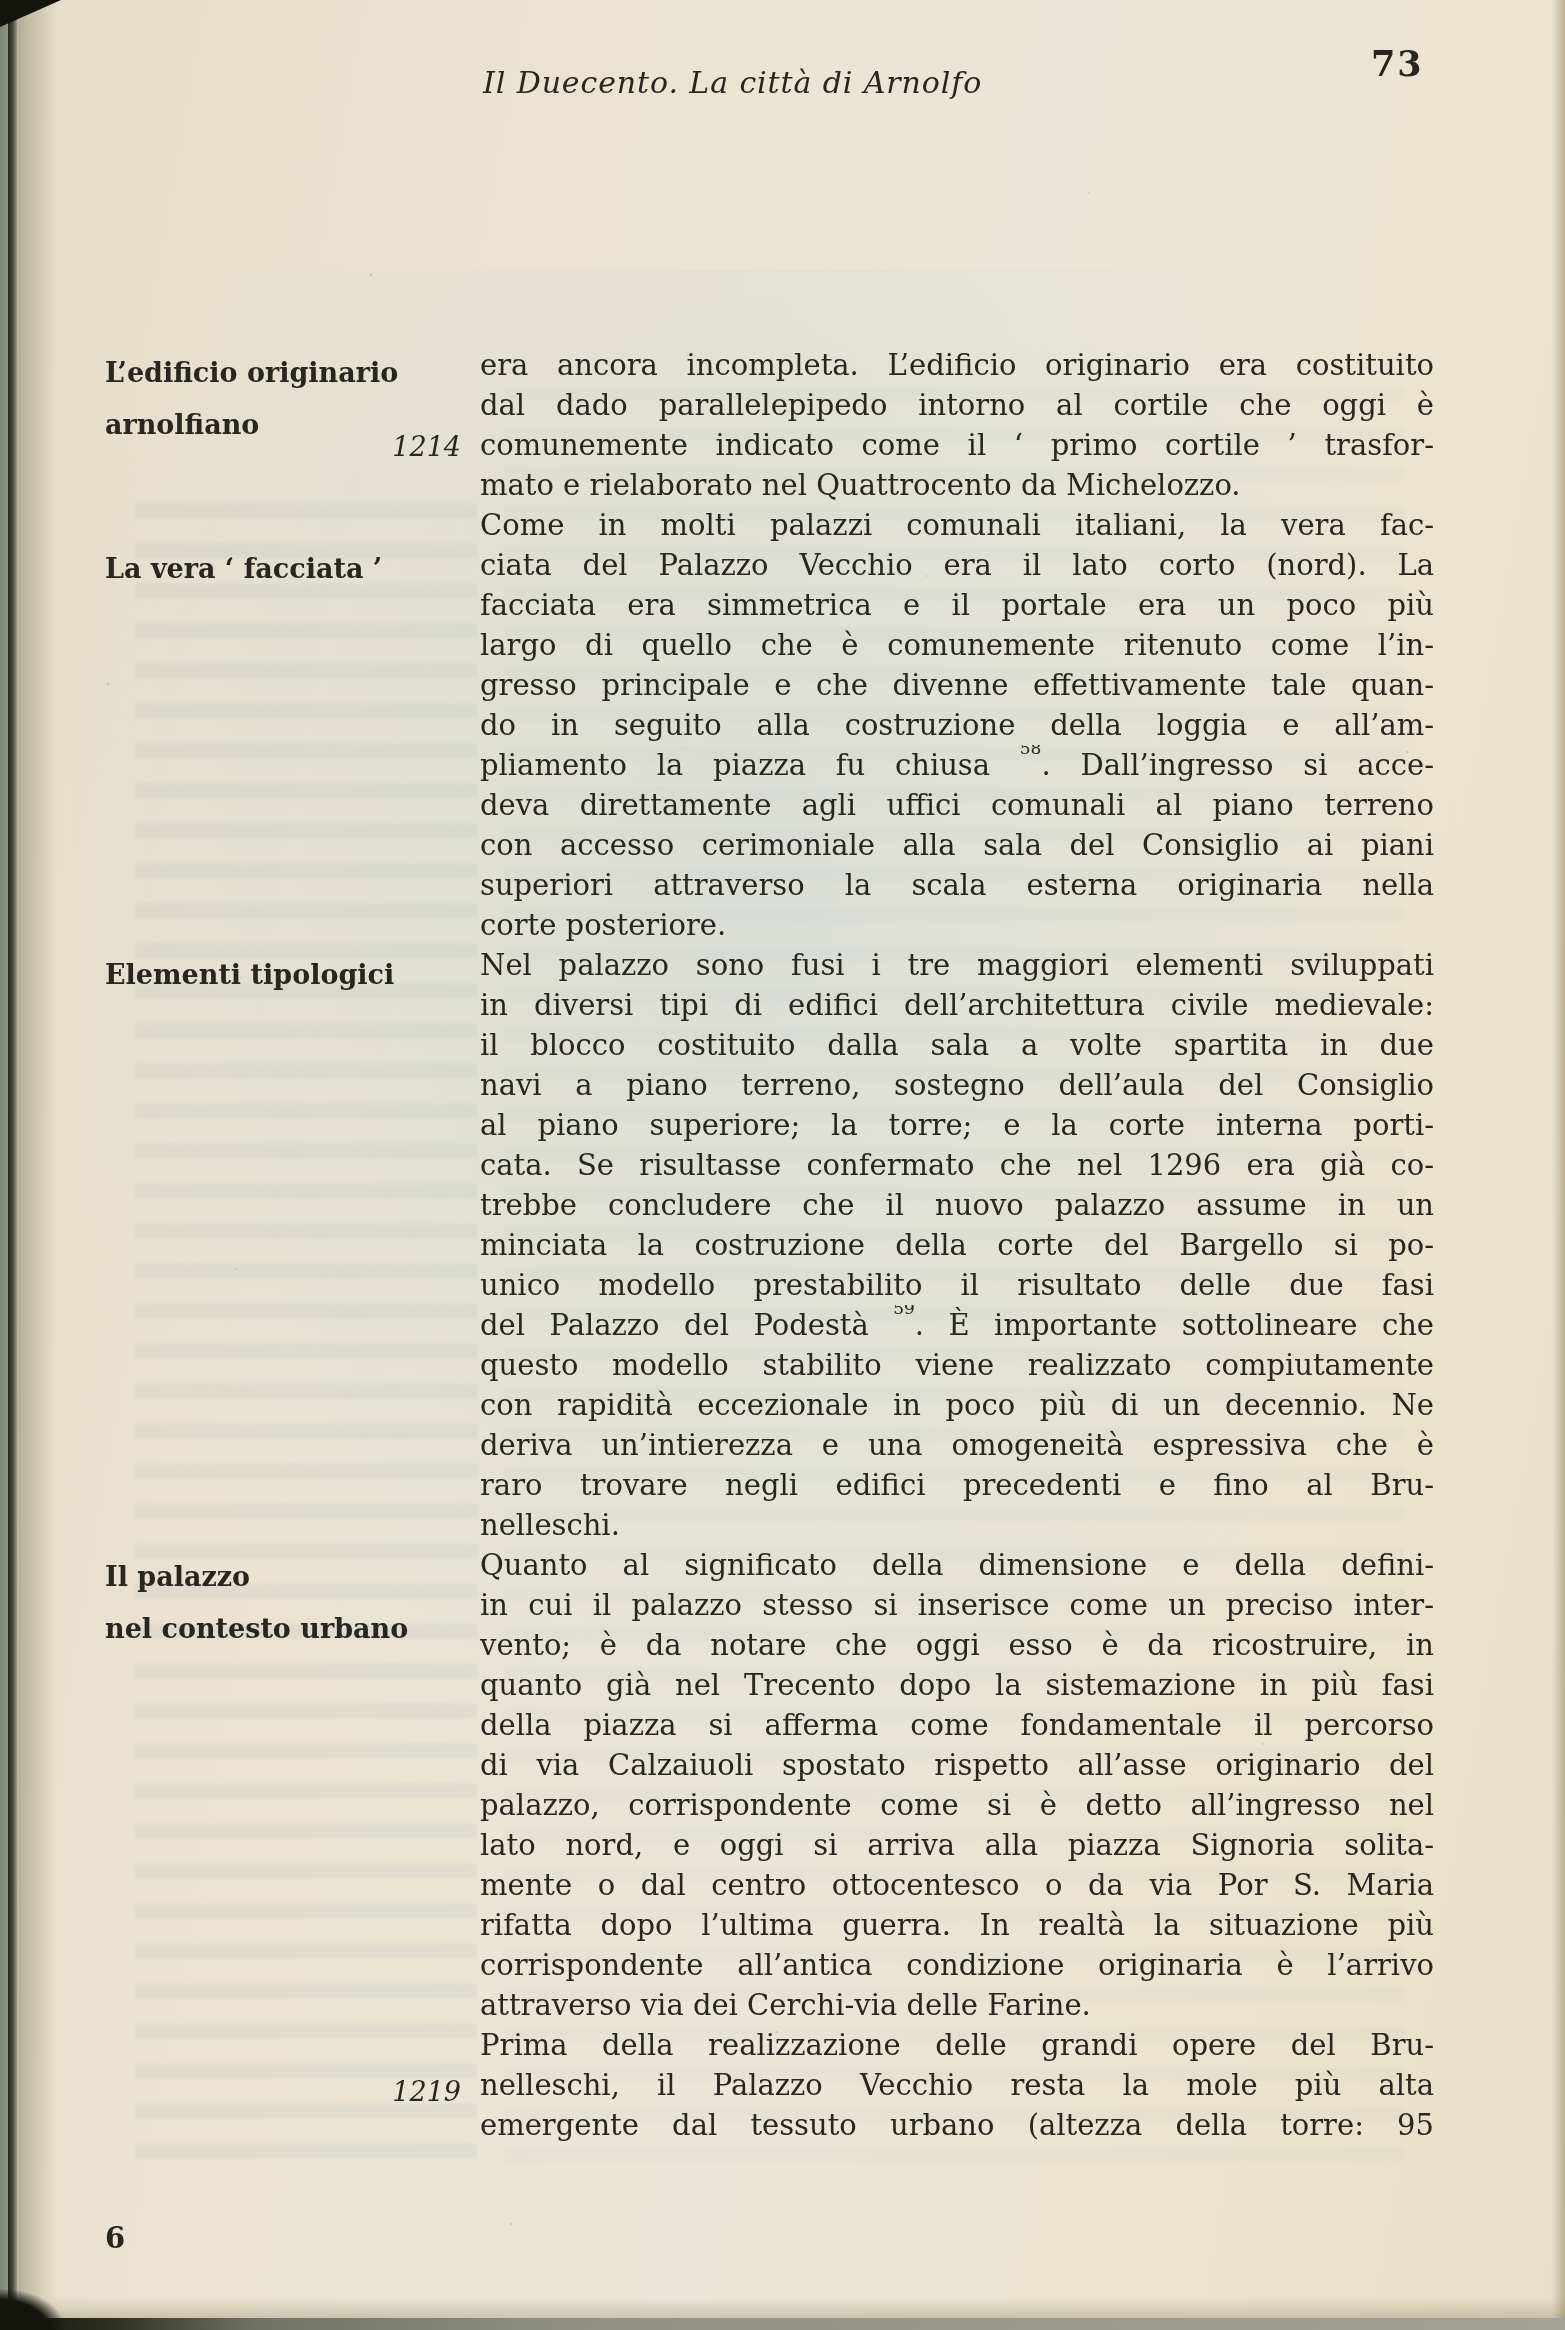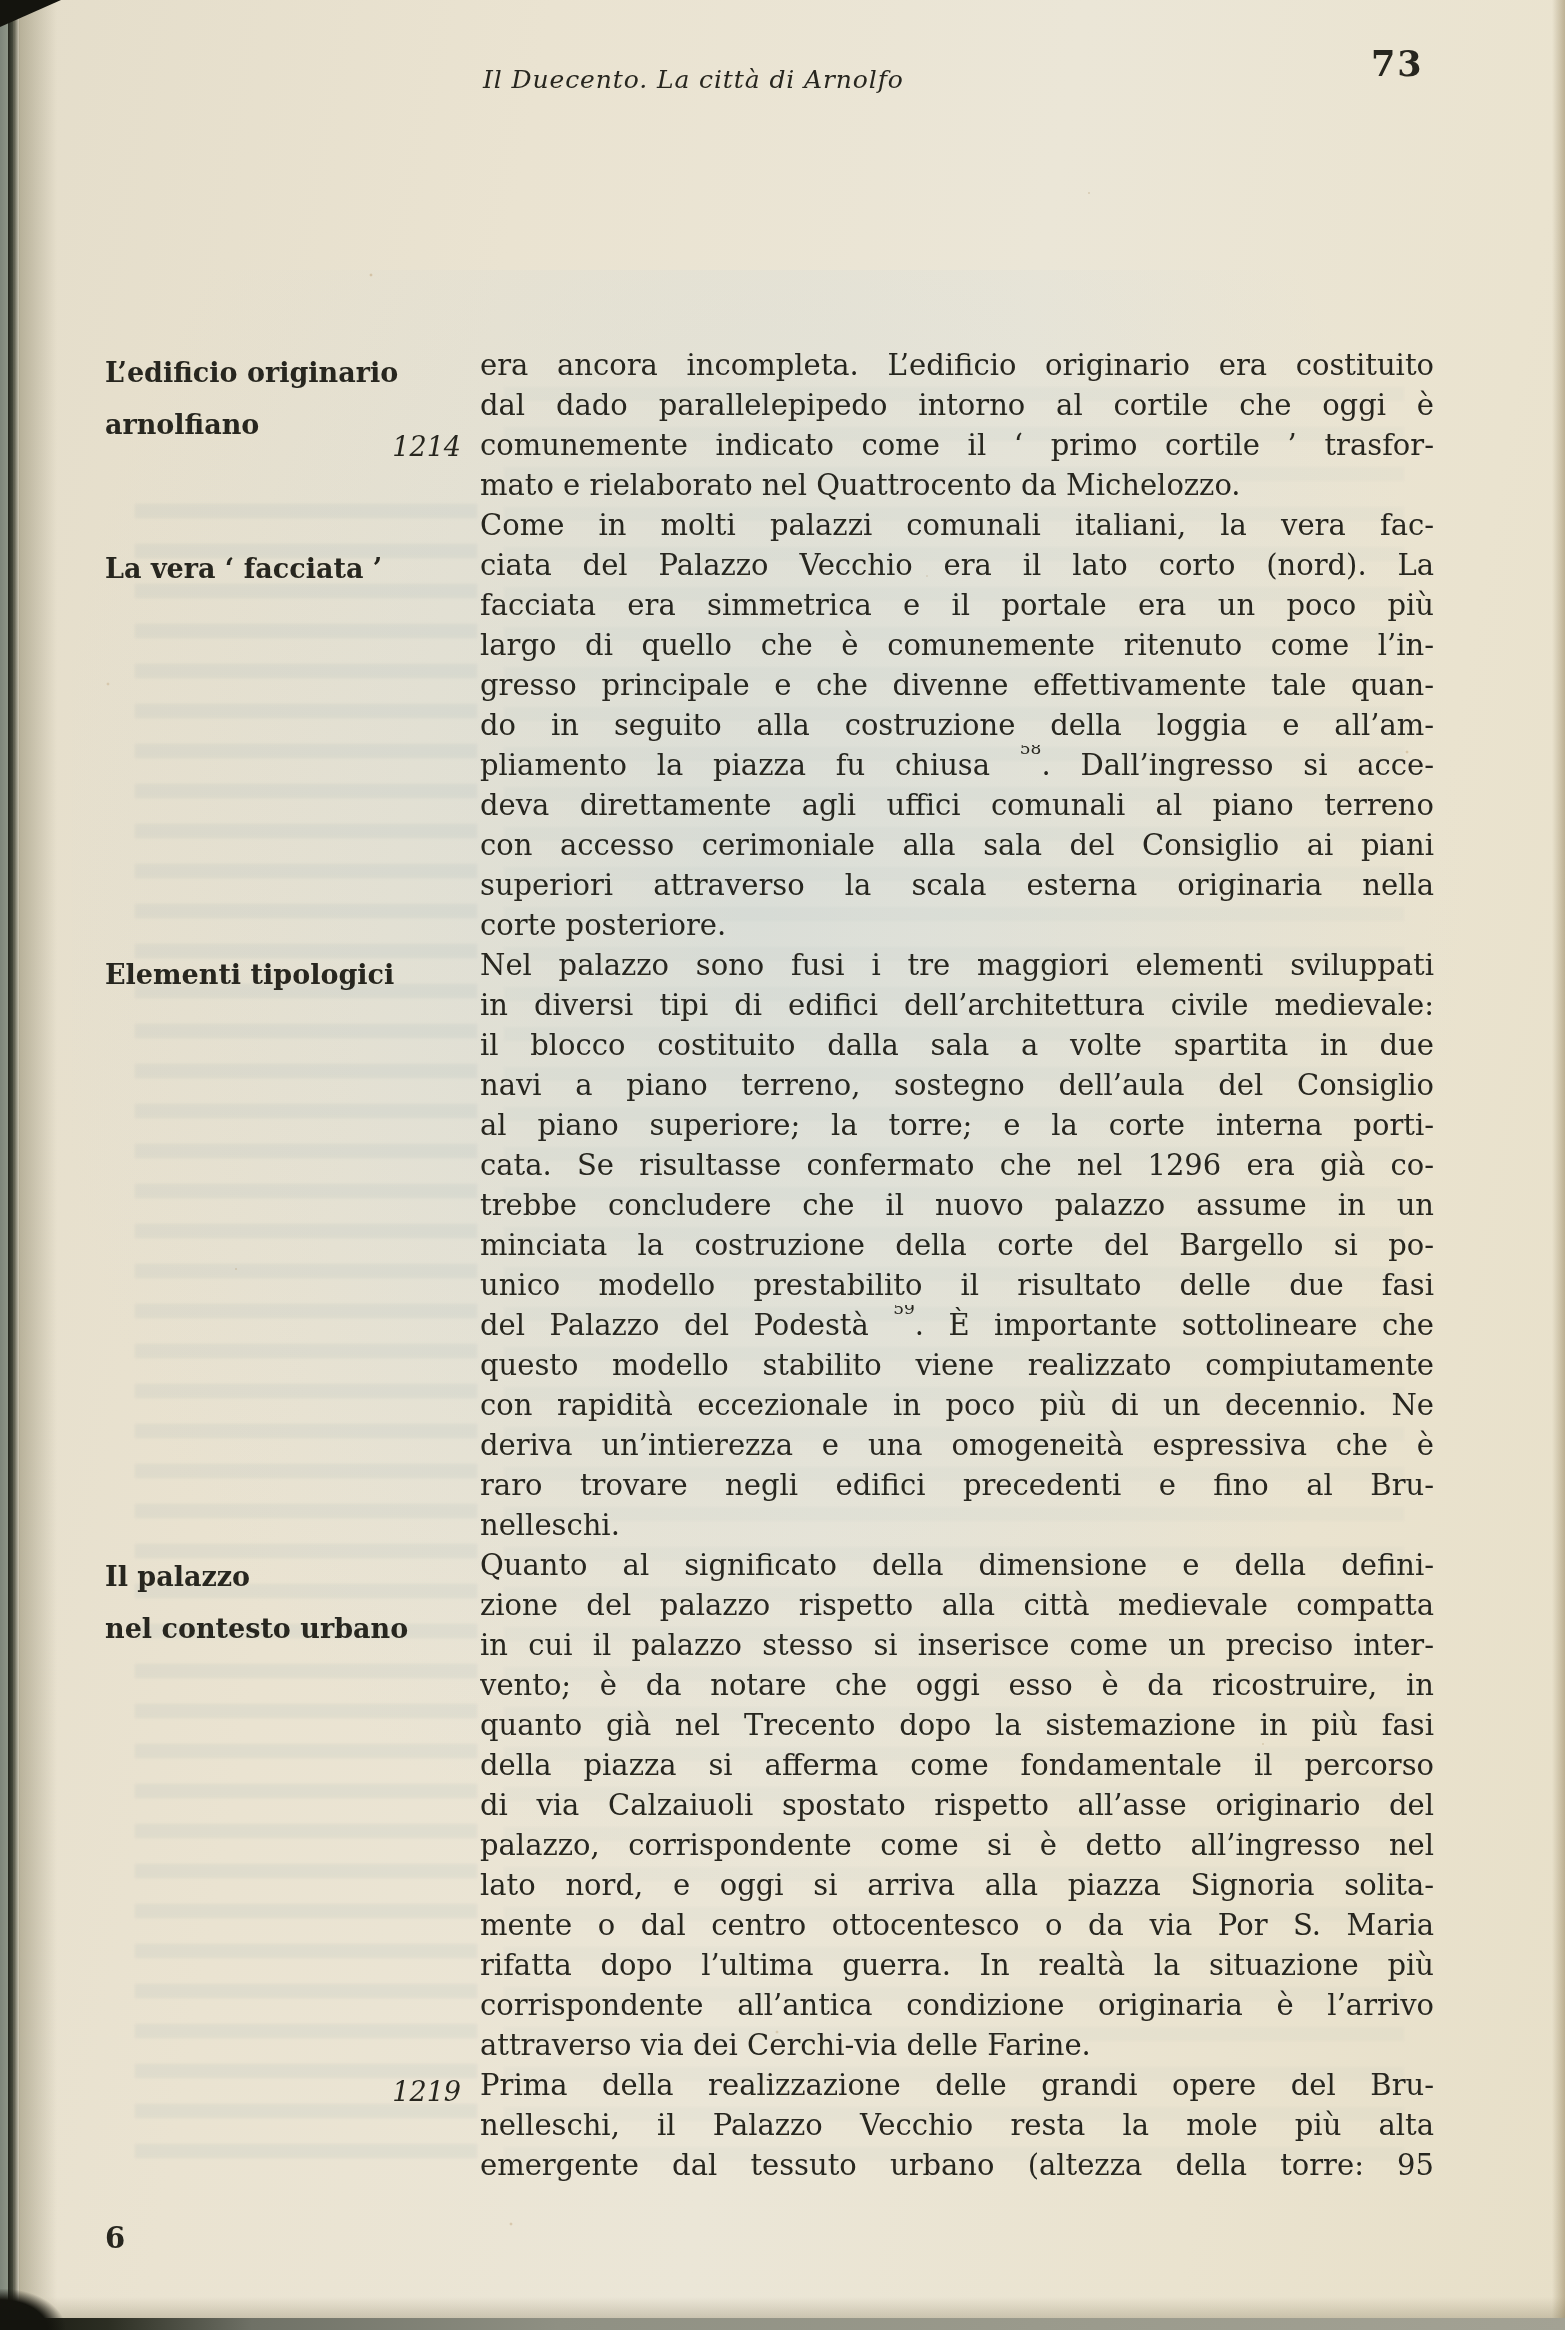--- a/index.html
+++ b/index.html
@@ -36,21 +36,21 @@
     background:linear-gradient(to left,rgba(138,120,82,.5),rgba(138,120,82,0));}
   .corner-tl{position:absolute;left:0;top:0;width:61px;height:27px;background:#14140e;
     clip-path:polygon(0 0,100% 0,0 100%);}
   .bottom-curve{position:absolute;left:0;bottom:11.7px;width:100%;height:21.6px;
     background:linear-gradient(to bottom,rgba(120,110,80,0),rgba(120,110,80,.28));}
   .bottom-band{position:absolute;left:0;bottom:0;width:100%;height:11.7px;
     background:linear-gradient(to right,#16160f 0,#2c2e23 108px,#6f7166 252px,#8f9083 558px,#9a9a8c 1035px,#a3a294 100%);}
   .corner-bl{position:absolute;left:0;bottom:0;width:65px;height:41px;
     background:radial-gradient(ellipse at 0% 100%,#14140e 52%,rgba(20,20,14,0) 72%);}
   
-  .running-head{position:absolute;left:483px;top:65px;font-style:italic;font-size:25px;
+  .running-head{position:absolute;left:483px;top:65px;font-style:italic;font-size:30px;
     letter-spacing:0.9px;white-space:nowrap;}
   .page-number{position:absolute;left:1357px;top:43px;font-weight:bold;font-size:35px;letter-spacing:1.8px;margin-left:14px;}
   .mnote{position:absolute;left:105px;width:342px;font-weight:bold;font-size:27px;line-height:52px;}
   .myear{position:absolute;left:281px;width:180px;text-align:right;font-style:italic;font-size:27px;line-height:40px;}
   .n1{top:347px;} .n2{top:427px;} .n3{top:507px;margin-top:36px;} .n4{top:949px;} .n5{top:1551px;} .n6{top:2072px;}
   .body-block{position:absolute;left:480px;top:345px;width:954px;font-size:29px;}
   .body-line{height:40px;line-height:40px;overflow:hidden;
     text-align:justify;text-align-last:justify;text-justify:inter-word;}
   .body-line.para-end{text-align-last:left;}
   .body-line sup{font-size:17px;line-height:0;position:relative;top:-10px;letter-spacing:0;}
@@ -109,21 +109,20 @@
       <div class="body-line">trebbe concludere che il nuovo palazzo assume in un</div>
       <div class="body-line">minciata la costruzione della corte del Bargello si po-</div>
       <div class="body-line">unico modello prestabilito il risultato delle due fasi</div>
       <div class="body-line">del Palazzo del Podestà <sup>59</sup>. È importante sottolineare che</div>
       <div class="body-line">questo modello stabilito viene realizzato compiutamente</div>
       <div class="body-line">con rapidità eccezionale in poco più di un decennio. Ne</div>
       <div class="body-line">deriva un’intierezza e una omogeneità espressiva che è</div>
       <div class="body-line">raro trovare negli edifici precedenti e fino al Bru-</div>
       <div class="body-line para-end">nelleschi.</div>
       <div class="body-line">Quanto al significato della dimensione e della defini-</div>
-      <div class="body-line">zione del palazzo rispetto alla città medievale compatta</div>
       <div class="body-line">in cui il palazzo stesso si inserisce come un preciso inter-</div>
       <div class="body-line">vento; è da notare che oggi esso è da ricostruire, in</div>
       <div class="body-line">quanto già nel Trecento dopo la sistemazione in più fasi</div>
       <div class="body-line">della piazza si afferma come fondamentale il percorso</div>
       <div class="body-line">di via Calzaiuoli spostato rispetto all’asse originario del</div>
       <div class="body-line">palazzo, corrispondente come si è detto all’ingresso nel</div>
       <div class="body-line">lato nord, e oggi si arriva alla piazza Signoria solita-</div>
       <div class="body-line">mente o dal centro ottocentesco o da via Por S. Maria</div>
       <div class="body-line">rifatta dopo l’ultima guerra. In realtà la situazione più</div>
       <div class="body-line">corrispondente all’antica condizione originaria è l’arrivo</div>

